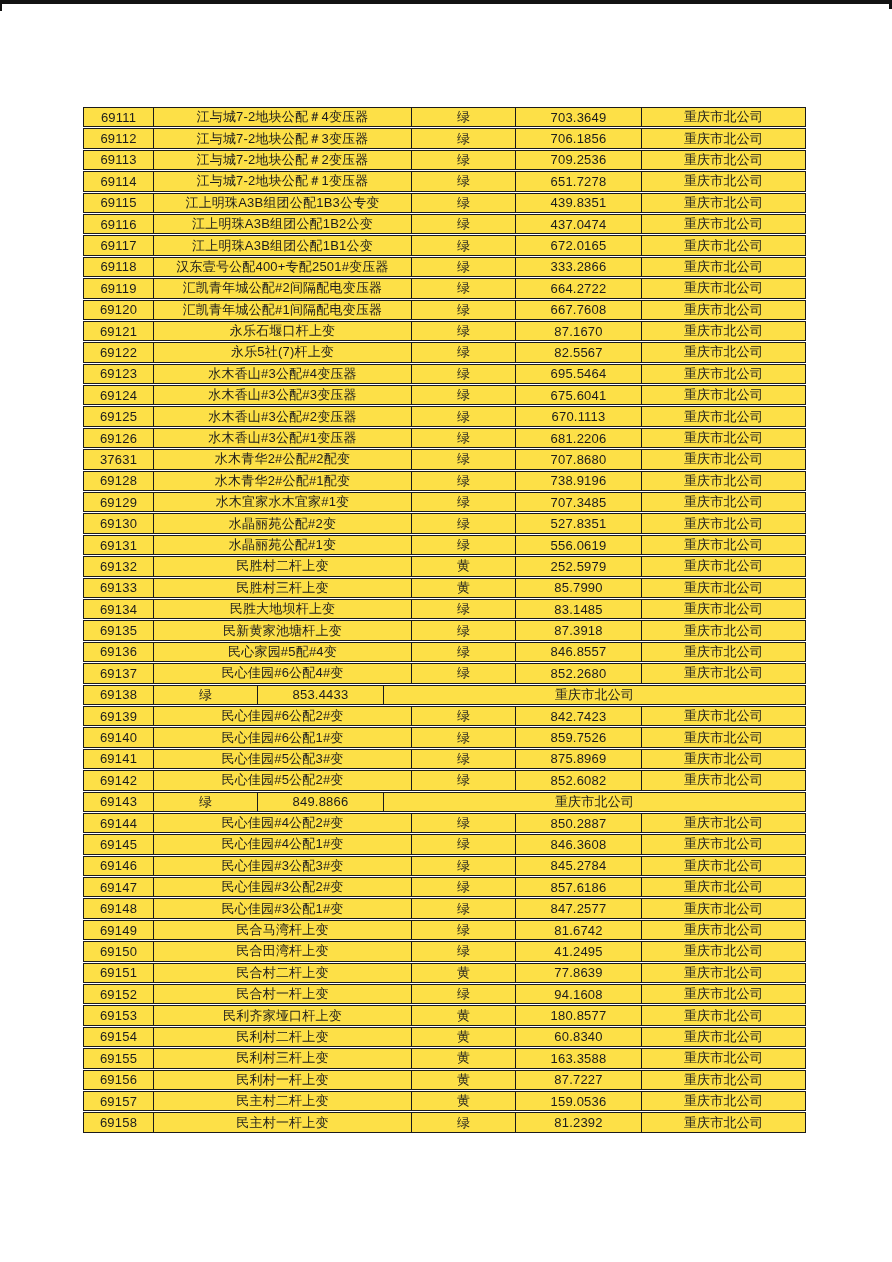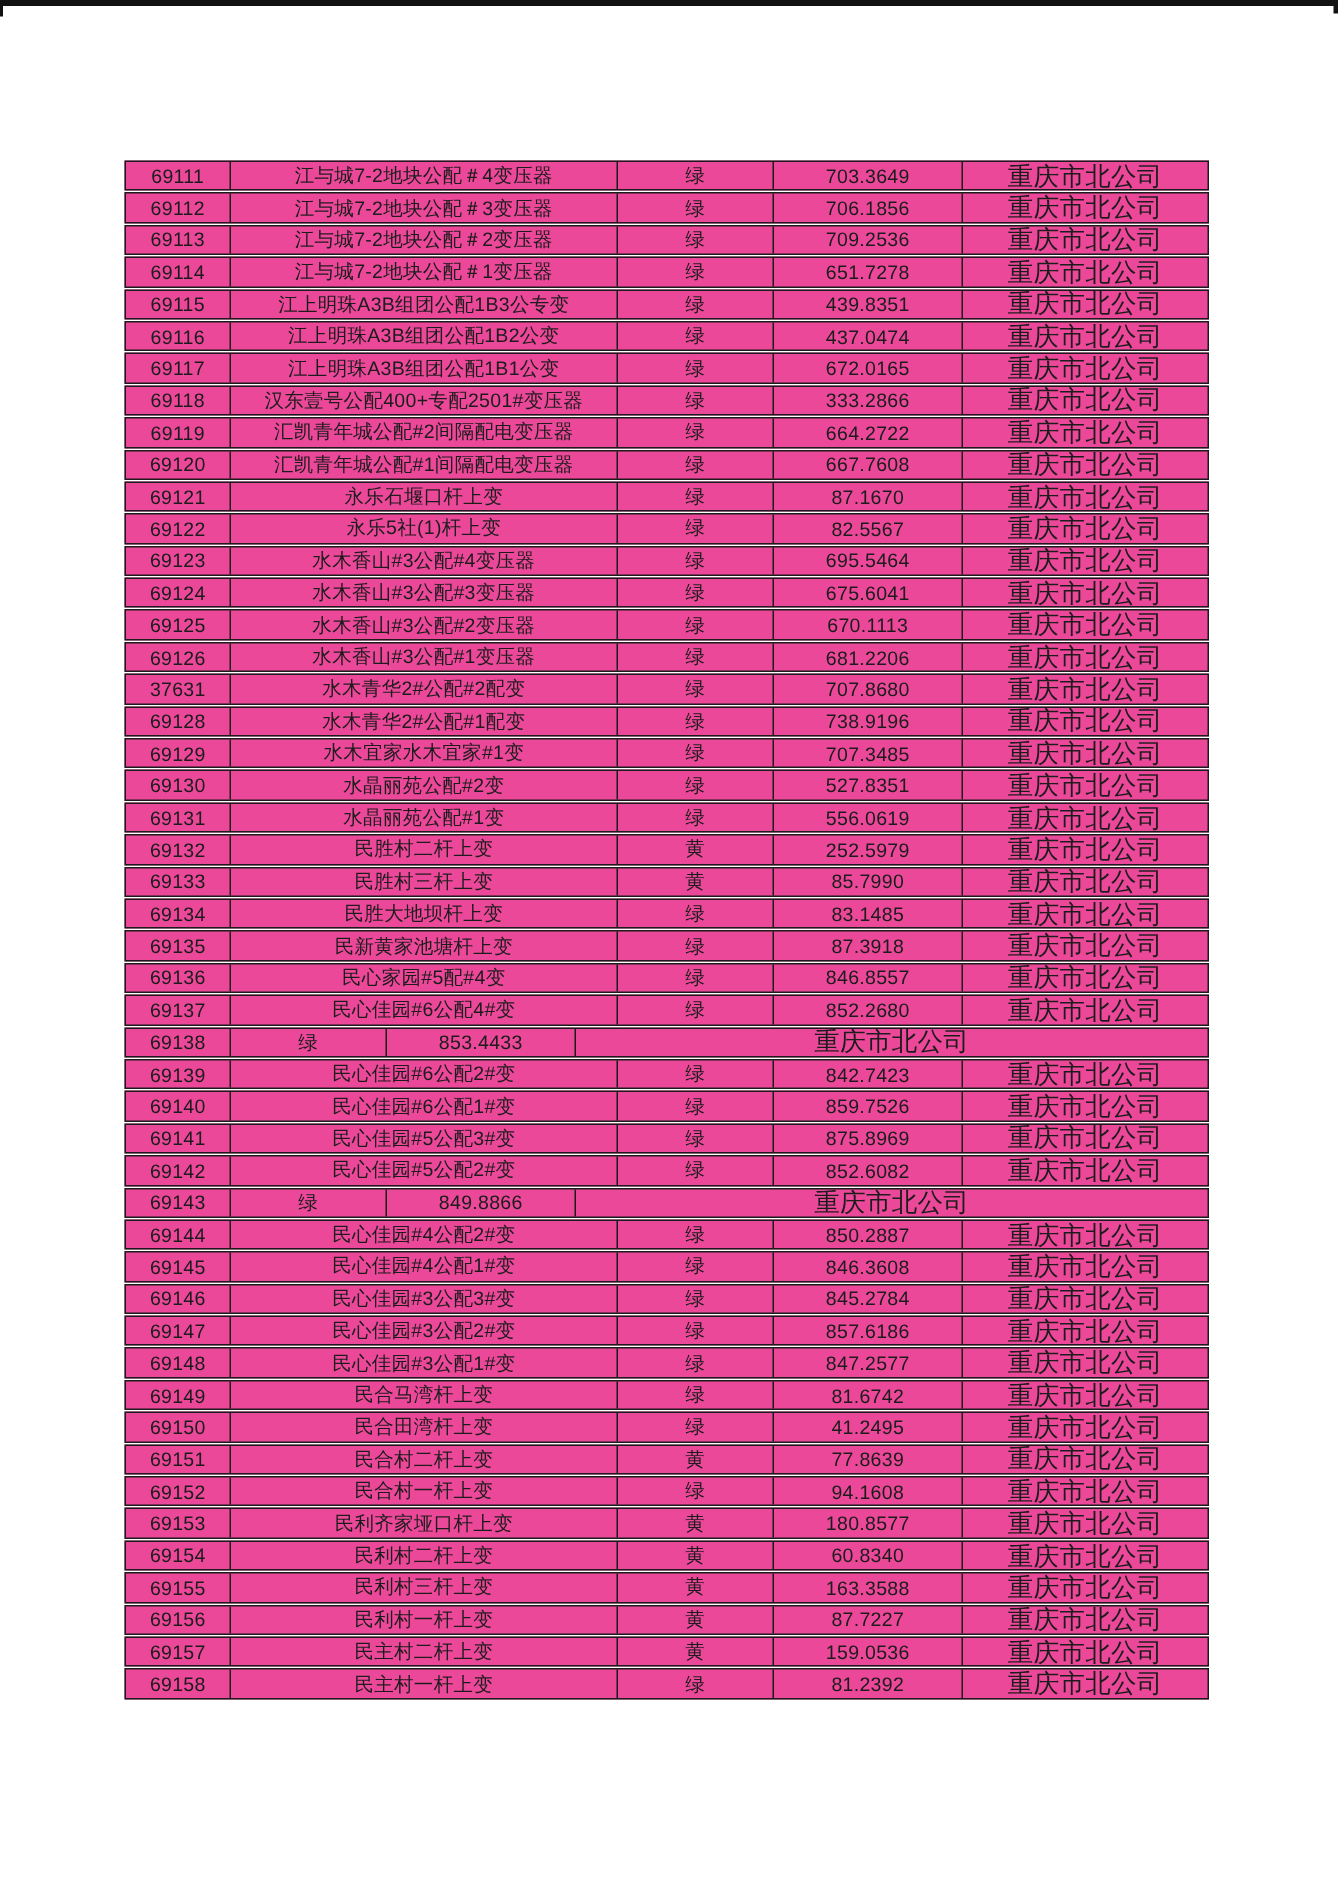--- a/index.html
+++ b/index.html
@@ -39,40 +39,40 @@
     left: 83px;
     top: 107px;
     width: 723px;
   }
   .row {
     display: flex;
     box-sizing: border-box;
     height: 20.4px;
     border: 1px solid #1b1b1b;
     margin-bottom: 1px;
-    background: #ec4899;
+    background: #fde047;
   }
   .cell {
     box-sizing: border-box;
     height: 100%;
     display: flex;
     align-items: center;
     justify-content: center;
     border-right: 1px solid #1b1b1b;
     font-size: 13px;
     color: #1c1c1c;
     white-space: nowrap;
     overflow: hidden;
     letter-spacing: 0.2px;
   }
   .cell.c0 { width: 70px; }
   .cell.c1 { width: 258px; font-size: 13px; }
   .cell.c2 { width: 104px; }
   .cell.c3 { width: 126px; }
-  .cell.c4 { flex: 1; border-right: none; font-size: 17px; }
+  .cell.c4 { flex: 1; border-right: none; font-size: 13px; }
 </style>
 </head>
 <body>
 
 <div class="scan-bar-top"></div>
 <div class="scan-nub-left"></div>
 <div class="scan-nub-right"></div>
 
 <div class="table" id="table">
     <div class="row">
@@ -147,21 +147,21 @@
     </div>
     <div class="row">
       <div class="cell c0">69121</div>
       <div class="cell c1">永乐石堰口杆上变</div>
       <div class="cell c2">绿</div>
       <div class="cell c3">87.1670</div>
       <div class="cell c4">重庆市北公司</div>
     </div>
     <div class="row">
       <div class="cell c0">69122</div>
-      <div class="cell c1">永乐5社(1)杆上变</div>
+      <div class="cell c1">永乐5社(7)杆上变</div>
       <div class="cell c2">绿</div>
       <div class="cell c3">82.5567</div>
       <div class="cell c4">重庆市北公司</div>
     </div>
     <div class="row">
       <div class="cell c0">69123</div>
       <div class="cell c1">水木香山#3公配#4变压器</div>
       <div class="cell c2">绿</div>
       <div class="cell c3">695.5464</div>
       <div class="cell c4">重庆市北公司</div>

